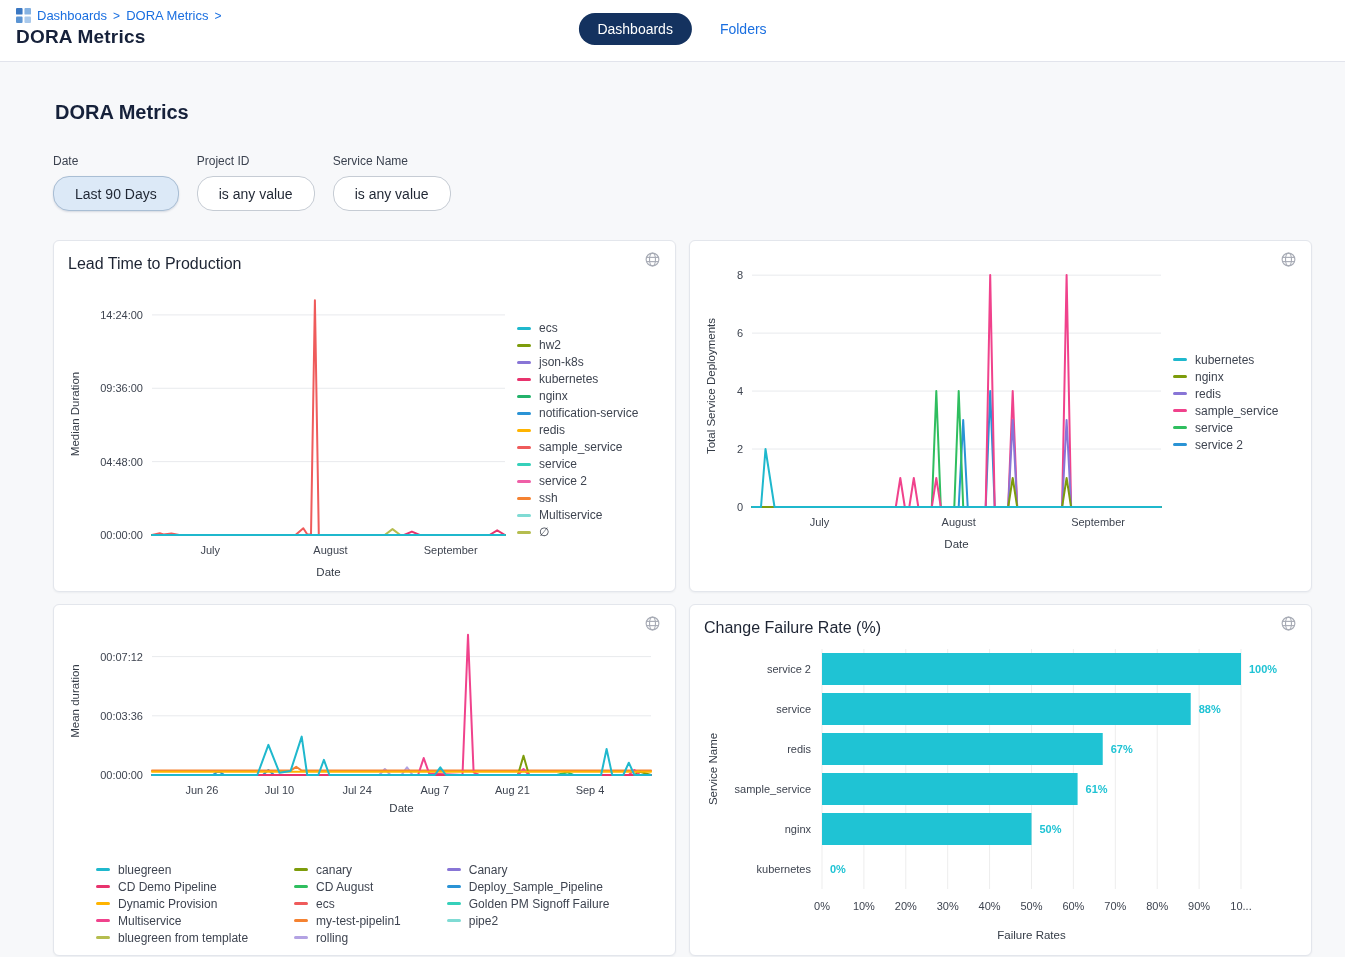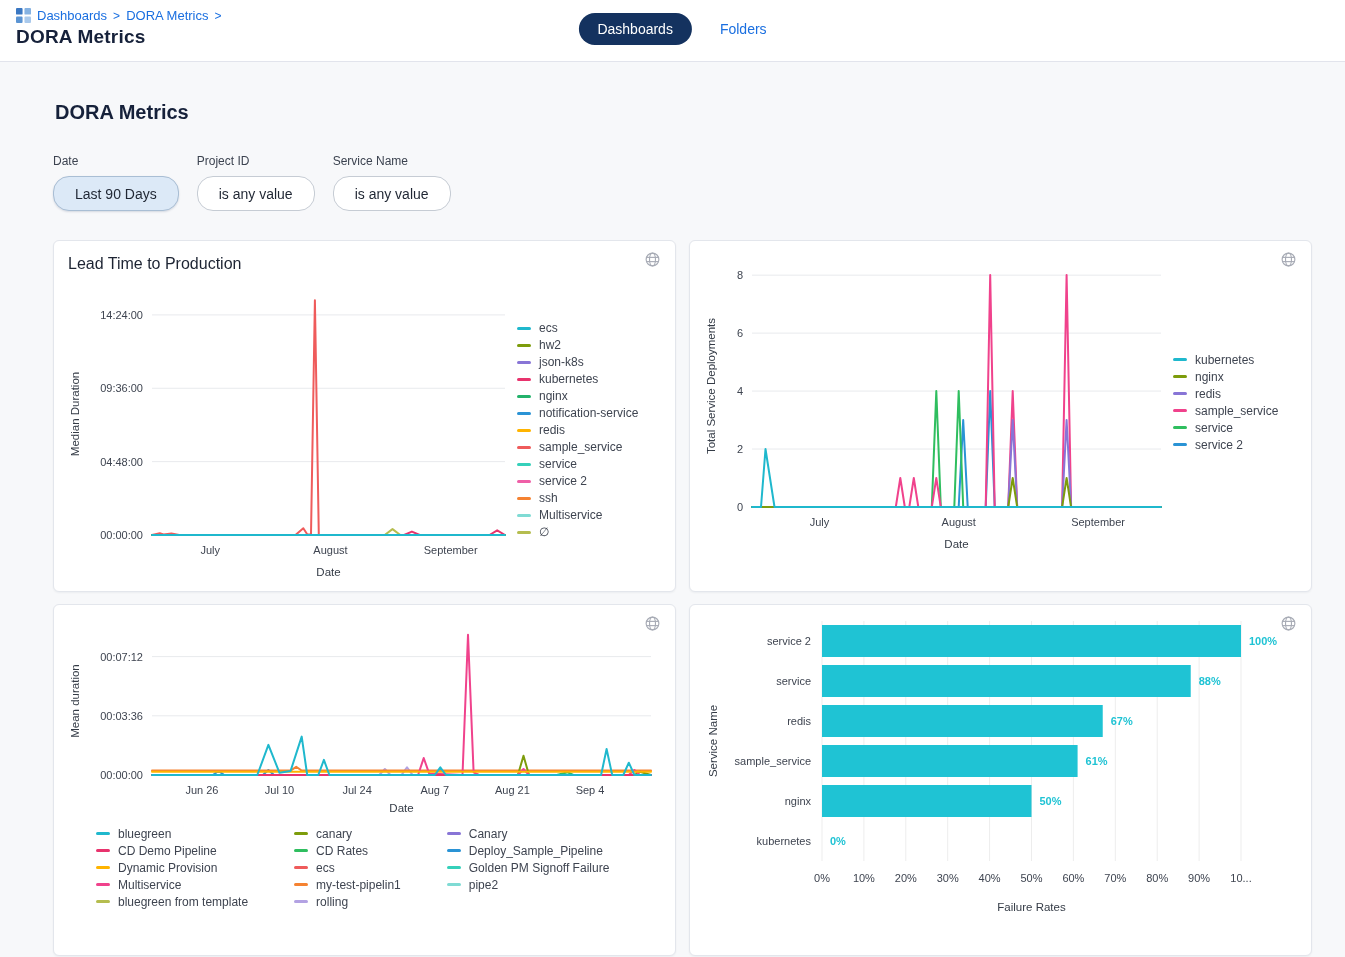--- a/index.html
+++ b/index.html
@@ -36,21 +36,21 @@
   svg { display: block; }
   svg text { font-family: "Liberation Sans", sans-serif; }
   .tick { font-size: 11px; fill: #3e4450; }
   .axis-title { font-size: 11.5px; fill: #343b46; }
   .bar-label { font-size: 11px; font-weight: 700; }
 
   .legend-right { display: flex; flex-direction: column; justify-content: center; flex: none; padding-left: 4px; }
   .legend-right.w148 { width: 148px; }
   .legend-right.w128 { width: 128px; }
   .legend-bottom { display: flex; gap: 46px; padding: 8px 0 0 28px; flex: none; height: 100px; }
-  .legend-col { display: flex; flex-direction: column; }
+  .legend-col { display: flex; flex-direction: column; margin-top: 36px; }
   .legend-item { display: flex; align-items: center; gap: 8px; padding: 1.5px 0; cursor: pointer; }
   .swatch { width: 14px; height: 3px; border-radius: 2px; flex: none; }
   .legend-label { font-size: 12px; color: #3e4450; white-space: nowrap; }
 </style>
 </head>
 <body>
 
 <header class="top-header">
   <div class="breadcrumb">
     <span style="line-height:0;">
@@ -320,21 +320,21 @@
                 <span class="legend-label">bluegreen from template</span>
               </div>
             </div>
             <div class="legend-col">
               <div class="legend-item">
                 <span class="swatch" style="background: rgb(125, 156, 11);"></span>
                 <span class="legend-label">canary</span>
               </div>
               <div class="legend-item">
                 <span class="swatch" style="background: rgb(47, 190, 95);"></span>
-                <span class="legend-label">CD Rates</span>
+                <span class="legend-label">CD August</span>
               </div>
               <div class="legend-item">
                 <span class="swatch" style="background: rgb(239, 91, 91);"></span>
                 <span class="legend-label">ecs</span>
               </div>
               <div class="legend-item">
                 <span class="swatch" style="background: rgb(245, 130, 49);"></span>
                 <span class="legend-label">my-test-pipelin1</span>
               </div>
               <div class="legend-item">
@@ -358,20 +358,21 @@
               <div class="legend-item">
                 <span class="swatch" style="background: rgb(127, 219, 212);"></span>
                 <span class="legend-label">pipe2</span>
               </div>
             </div>
           </div>
       </div>
     </section>
 
     <section class="panel">
+      <div class="panel-title">Change Failure Rate (%)</div>
       <span class="globe">
         <svg width="17" height="17" viewBox="0 0 24 24">
             <circle cx="12" cy="12" r="9" fill="none" stroke="#a7abb5" stroke-width="1.6"></circle>
             <ellipse cx="12" cy="12" rx="4.2" ry="9" fill="none" stroke="#a7abb5" stroke-width="1.6"></ellipse>
             <line x1="3.3" y1="9" x2="20.7" y2="9" stroke="#a7abb5" stroke-width="1.6"></line>
             <line x1="3.3" y1="15" x2="20.7" y2="15" stroke="#a7abb5" stroke-width="1.6"></line>
           </svg>
       </span>
       <div class="panel-body">
         <div class="chart-area">

